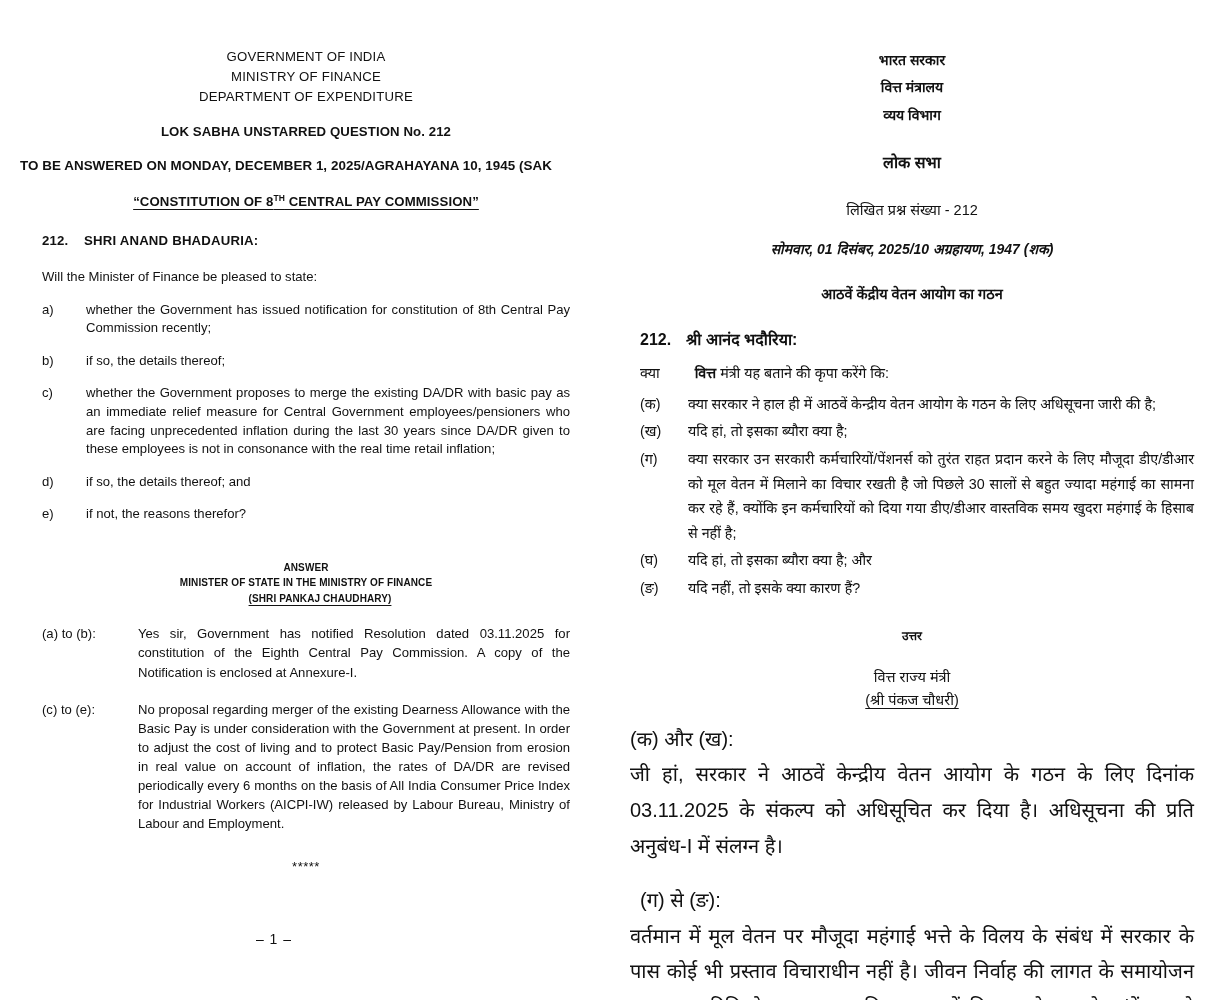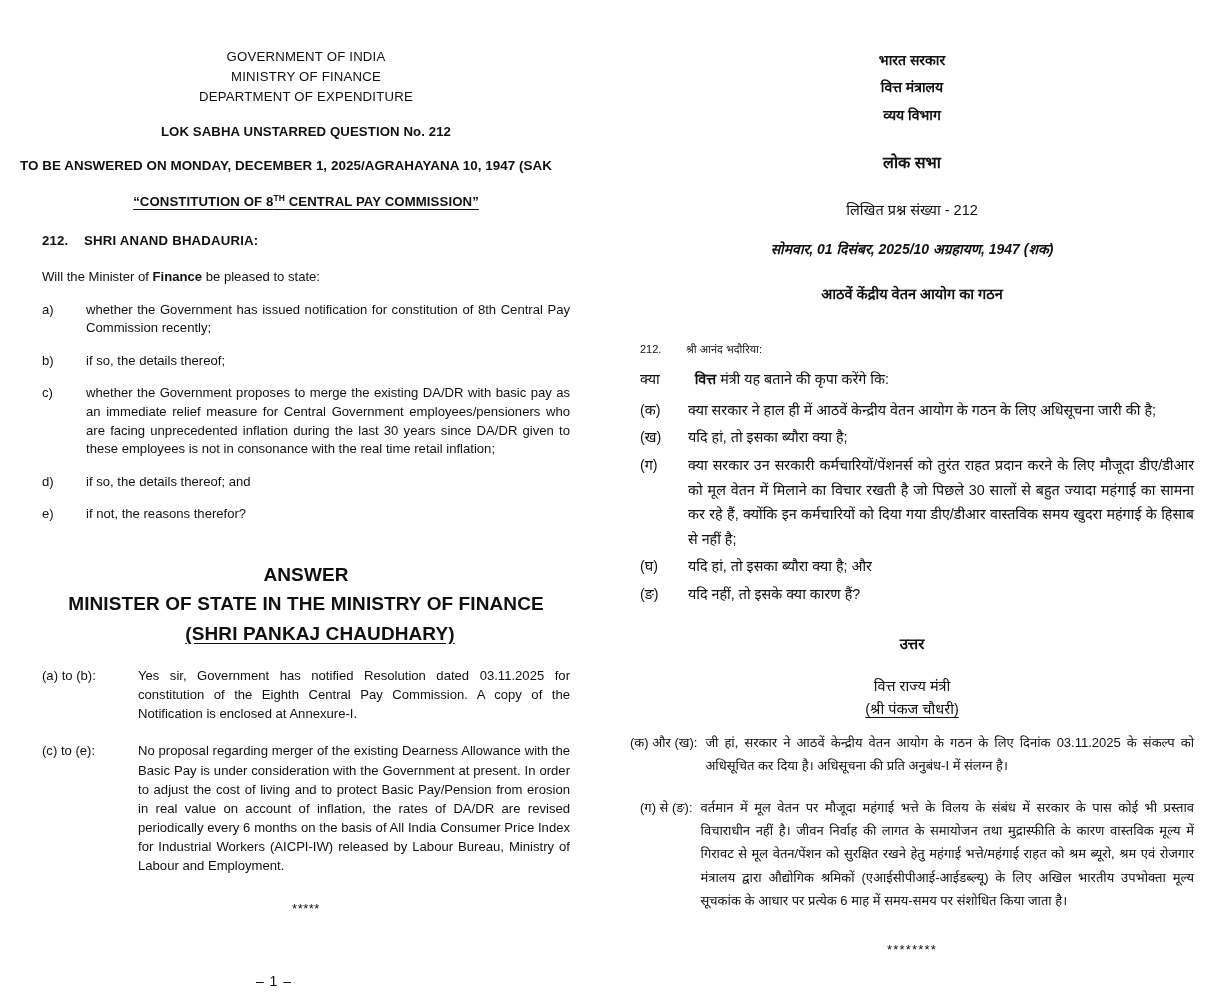--- a/index.html
+++ b/index.html
@@ -70,21 +70,21 @@
     font-size: 13.2px;
     font-weight: bold;
     letter-spacing: .2px;
   }
   .en-member .num { display: inline-block; width: 42px; }
 
   .en-intro {
     margin-top: 21px;
     font-size: 13.1px;
   }
-  .en-intro b { font-weight: bold; }
+  .en-intro b { font-weight: normal; }
 
   ul.en-list {
     list-style: none;
     margin: 17px 0 0 0;
     padding: 0;
   }
   ul.en-list li {
     display: flex;
     font-size: 13.1px;
     line-height: 1.42;
@@ -95,21 +95,21 @@
     flex: 0 0 44px;
   }
   ul.en-list li .txt {
     flex: 1;
     text-align: justify;
   }
 
   .en-answer-head {
     text-align: center;
     margin-top: 36px;
-    font-size: 19px;
+    font-size: 10px;
     font-weight: bold;
     line-height: 1.55;
     letter-spacing: .1px;
   }
   .en-answer-head .minister {
     text-decoration: underline;
     text-underline-offset: 2.5px;
     margin-left: 28px;
   }
 
@@ -169,23 +169,23 @@
     font-style: italic;
     margin-top: 20px;
   }
   .hi-subject {
     text-align: center;
     font-size: 14.5px;
     font-weight: bold;
     margin-top: 25px;
   }
   .hi-member {
-    margin-top: 38px;
-    font-size: 11px;
-    font-weight: normal;
+    margin-top: 25px;
+    font-size: 16px;
+    font-weight: bold;
     padding-left: 10px;
   }
   .hi-member .num { display: inline-block; width: 46px; }
   .hi-intro {
     margin-top: 13px;
     font-size: 14.3px;
     padding-left: 10px;
   }
   .hi-intro b { font-weight: bold; padding-left: 31px; }
 
@@ -205,40 +205,41 @@
     flex: 0 0 48px;
   }
   ul.hi-list li .txt {
     flex: 1;
     text-align: justify;
     text-align-last: left;
   }
 
   .hi-uttar {
     text-align: center;
-    font-size: 15px;
+    font-size: 12px;
     font-weight: bold;
     margin-top: 26px;
   }
   .hi-minister {
     text-align: center;
     font-size: 14.5px;
     font-weight: normal;
     margin-top: 22px;
     line-height: 1.6;
   }
   .hi-minister .nm {
     text-decoration: underline;
     text-underline-offset: 3px;
   }
   .hi-ans-row {
     display: flex;
     margin-top: 10px;
-    font-size: 13px;
+    font-size: 20px;
     line-height: 1.78;
+    flex-direction: column;
   }
   .hi-ans-row.second { margin-top: 19px; }
   .hi-ans-row .lbl {
     flex: 0 0 auto;
     white-space: nowrap;
     padding-right: 8px;
   }
   .hi-ans-row.first .lbl { padding-left: 0px; }
   .hi-ans-row.second .lbl { padding-left: 10px; }
   .hi-ans-row .txt {
@@ -262,21 +263,21 @@
     <span class="ln">GOVERNMENT OF INDIA</span>
     <span class="ln">MINISTRY OF FINANCE</span>
     <span class="ln">DEPARTMENT OF EXPENDITURE</span>
   </div>
 
   <div class="en-blk2">
     <span class="ln">LOK SABHA</span>
     <span class="ln">UNSTARRED QUESTION No. 212</span>
   </div>
 
-  <div class="en-answered">TO BE ANSWERED ON MONDAY, DECEMBER 1, 2025/AGRAHAYANA 10, 1947 (SAK</div>
+  <div class="en-answered">TO BE ANSWERED ON MONDAY, DECEMBER 1, 2025/AGRAHAYANA 10, 1945 (SAK</div>
 
   <div class="en-subject"><span class="u"><span>“CONSTITUTION OF 8</span><sup>TH</sup><span> CENTRAL PAY COMMISSION”</span></span></div>
 
   <div class="en-member"><span class="num">212.</span><span>SHRI ANAND BHADAURIA:</span></div>
 
   <div class="en-intro"><span>Will the Minister of </span><b>Finance</b><span> be pleased to state:</span></div>
 
   <ul class="en-list">
     <li>
       <span class="lbl">a)</span>

